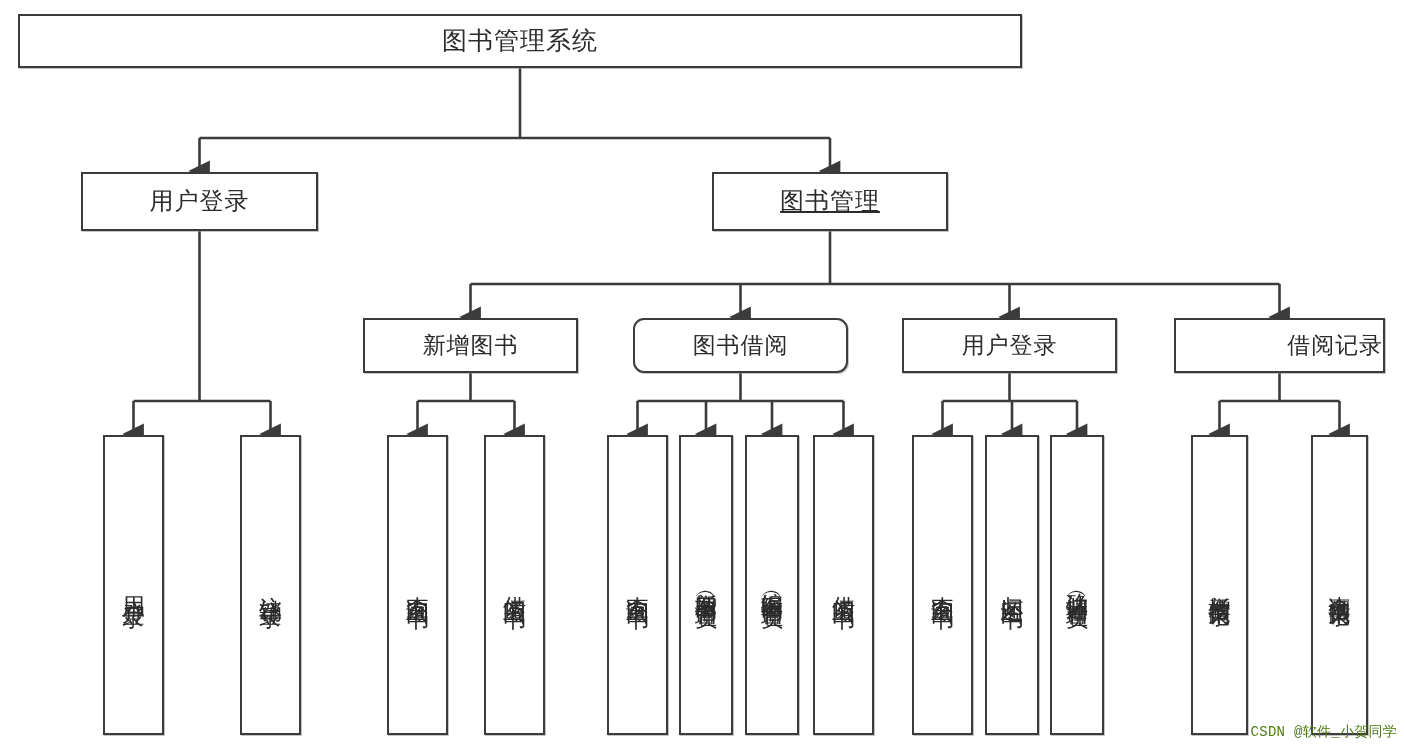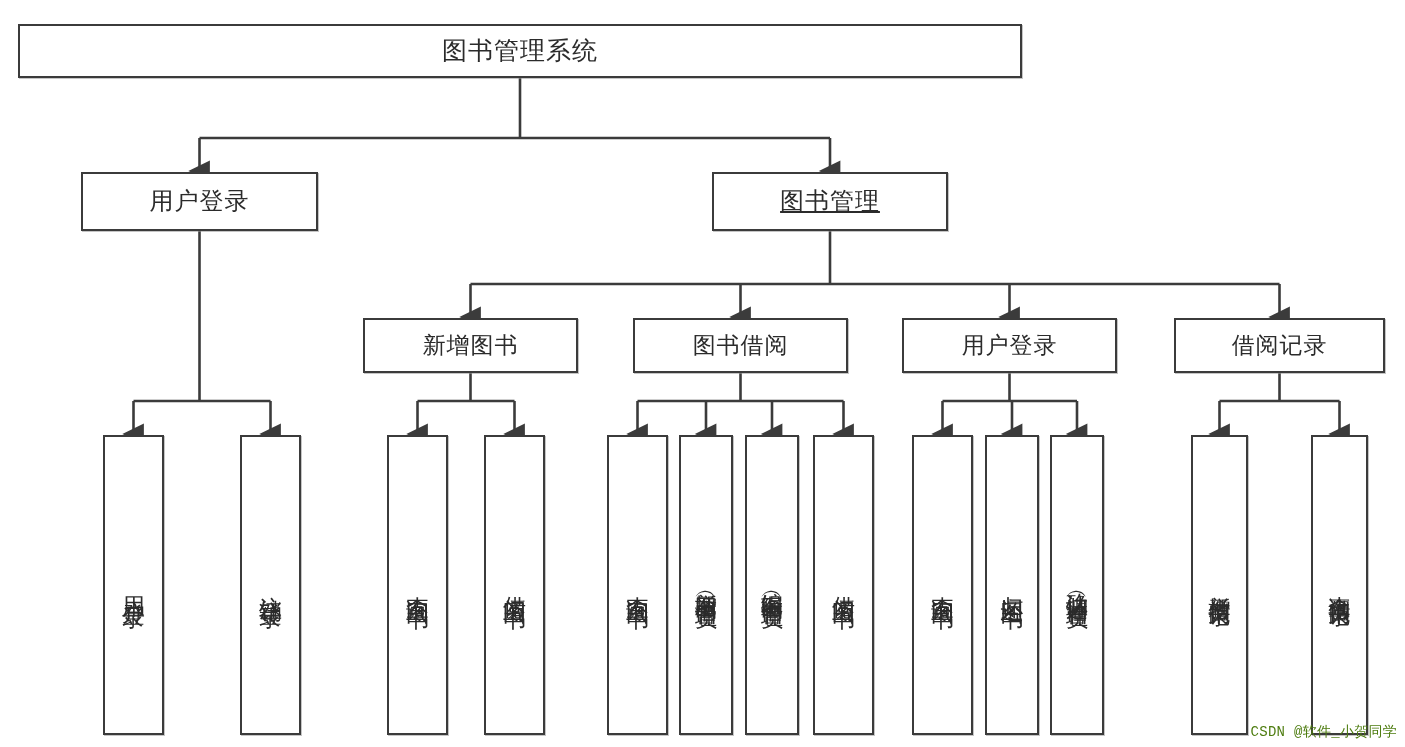--- a/index.html
+++ b/index.html
@@ -38,21 +38,20 @@
     box-shadow: 1px 1px 0 rgba(150,150,150,0.55);
   }
   .node .label {
     display: block;
     text-align: center;
     letter-spacing: 0.04em;
     line-height: 1.18;
   }
   .node.root {
     font-size: 25px;
-    margin-top: 10px;
   }
   .node.lvl1 {
     font-size: 24px;
   }
   .node.lvl2 {
     font-size: 23px;
   }
   .node.leaf {
     align-items: center;
     justify-content: center;
@@ -137,27 +136,27 @@
   <div class="node lvl1" id="n-user-login" style="left: 81px; top: 172px; width: 237px; height: 59px;">
     <span class="label">用户登录</span>
   </div>
   <div class="node lvl1" id="n-book-manage" style="left: 712px; top: 172px; width: 236px; height: 59px; text-decoration: underline;">
     <span class="label">图书管理</span>
   </div>
 
   <div class="node lvl2" id="n-new-book-rec" style="left: 363px; top: 318px; width: 215px; height: 55px;">
     <span class="label">新增图书</span>
   </div>
-  <div class="node lvl2" id="n-book-borrow" style="left: 633px; top: 318px; width: 215px; height: 55px;">
+  <div class="node lvl2" id="n-book-borrow" style="left: 633px; top: 318px; width: 215px; height: 55px; border-radius: 11px;">
     <span class="label">图书借阅</span>
   </div>
   <div class="node lvl2" id="n-current-borrow" style="left: 902px; top: 318px; width: 215px; height: 55px;">
     <span class="label">用户登录</span>
   </div>
-  <div class="node lvl2" id="n-borrow-record" style="left: 1174px; top: 318px; width: 211px; height: 55px;">
+  <div class="node lvl2" id="n-borrow-record" style="left: 1174px; top: 318px; width: 211px; height: 55px; justify-content: flex-end;">
     <span class="label">借阅记录</span>
   </div>
 
   <div class="node leaf" id="n-leaf-user-login" style="left: 103px; top: 435px; width: 61px; height: 300px;">
     <span class="label">用户登录</span>
   </div>
   <div class="node leaf" id="n-leaf-user-logout" style="left: 240px; top: 435px; width: 61px; height: 300px;">
     <span class="label">注销登录</span>
   </div>
   <div class="node leaf" id="n-leaf-query-book-1" style="left: 387px; top: 435px; width: 61px; height: 300px;">

